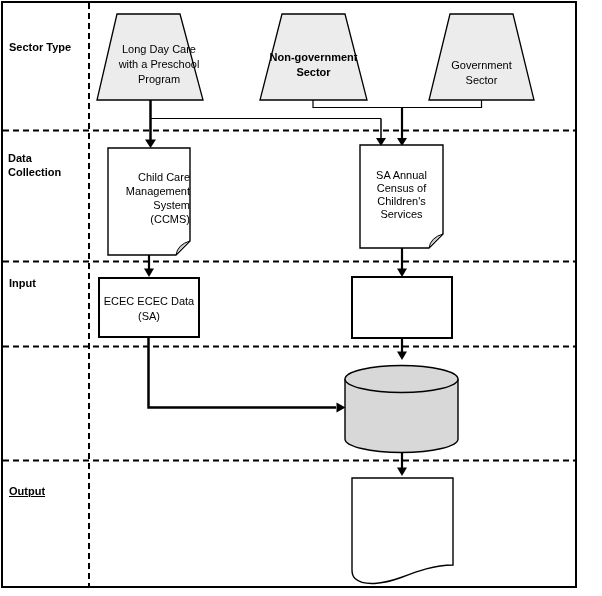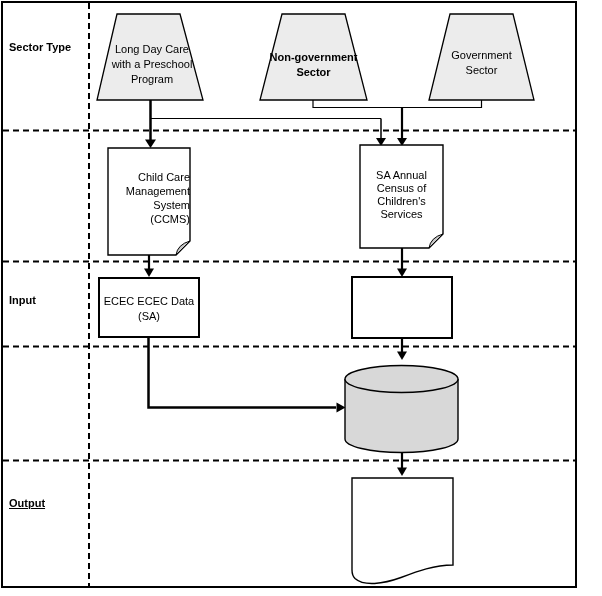--- a/index.html
+++ b/index.html
@@ -86,29 +86,30 @@
     <rect x="99" y="278" width="100" height="59" fill="#fff" stroke="#000" stroke-width="2"></rect>
     <rect x="352" y="277" width="100" height="61" fill="#fff" stroke="#000" stroke-width="2"></rect>
 
     <path d="M345,379 V439 A56.5,13.5 0 0 0 458,439 V379" stroke="#000" stroke-width="1.4" fill="#d8d8d8"></path>
     <ellipse cx="401.5" cy="379" rx="56.5" ry="13.5" stroke="#000" stroke-width="1.4" fill="#d8d8d8"></ellipse>
 
     <path d="M352,478 H453 V565 C434,565 418,571 401,577.5 C383,584 364,586.5 355,578.5 C352.5,576 352,573 352,570 Z" fill="#fff" stroke="#000" stroke-width="1.4"></path>
   </svg>
 
   <div class="rowlabel" style="left:9px;top:40px;width:78px;">Sector Type</div>
-  <div class="rowlabel" style="left:9px;top:293px;width:78px;">Input</div>
-  <div class="rowlabel" style="left:9px;top:496px;width:78px;text-decoration:underline;">Output</div>
+  <div class="rowlabel" style="left:8px;top:151px;width:80px;">Data Collection</div>
+  <div class="rowlabel" style="left:9px;top:276px;width:78px;">Input</div>
+  <div class="rowlabel" style="left:9px;top:484px;width:78px;text-decoration:underline;">Output</div>
 
-  <div class="txt" style="left:99px;top:42px;width:106px;">Long Day Care
+  <div class="txt" style="left:106px;top:42px;width:106px;">Long Day Care
 with a Preschool
 Program</div>
   <div class="txt" style="left:260px;top:50px;width:107px;font-weight:bold;">Non-government
 Sector</div>
-  <div class="txt" style="left:429px;top:48px;width:105px;">Government
+  <div class="txt" style="left:429px;top:58px;width:105px;">Government
 Sector</div>
   <div class="txt doc-txt" style="left:108px;top:170px;width:82px;">Child Care
 Management
 System
 (CCMS)</div>
   <div class="txt census-txt" style="left:360px;top:169px;width:83px;">SA Annual
 Census of
 Children's
 Services</div>
   <div class="txt" style="left:99px;top:294px;width:100px;">ECEC ECEC Data

